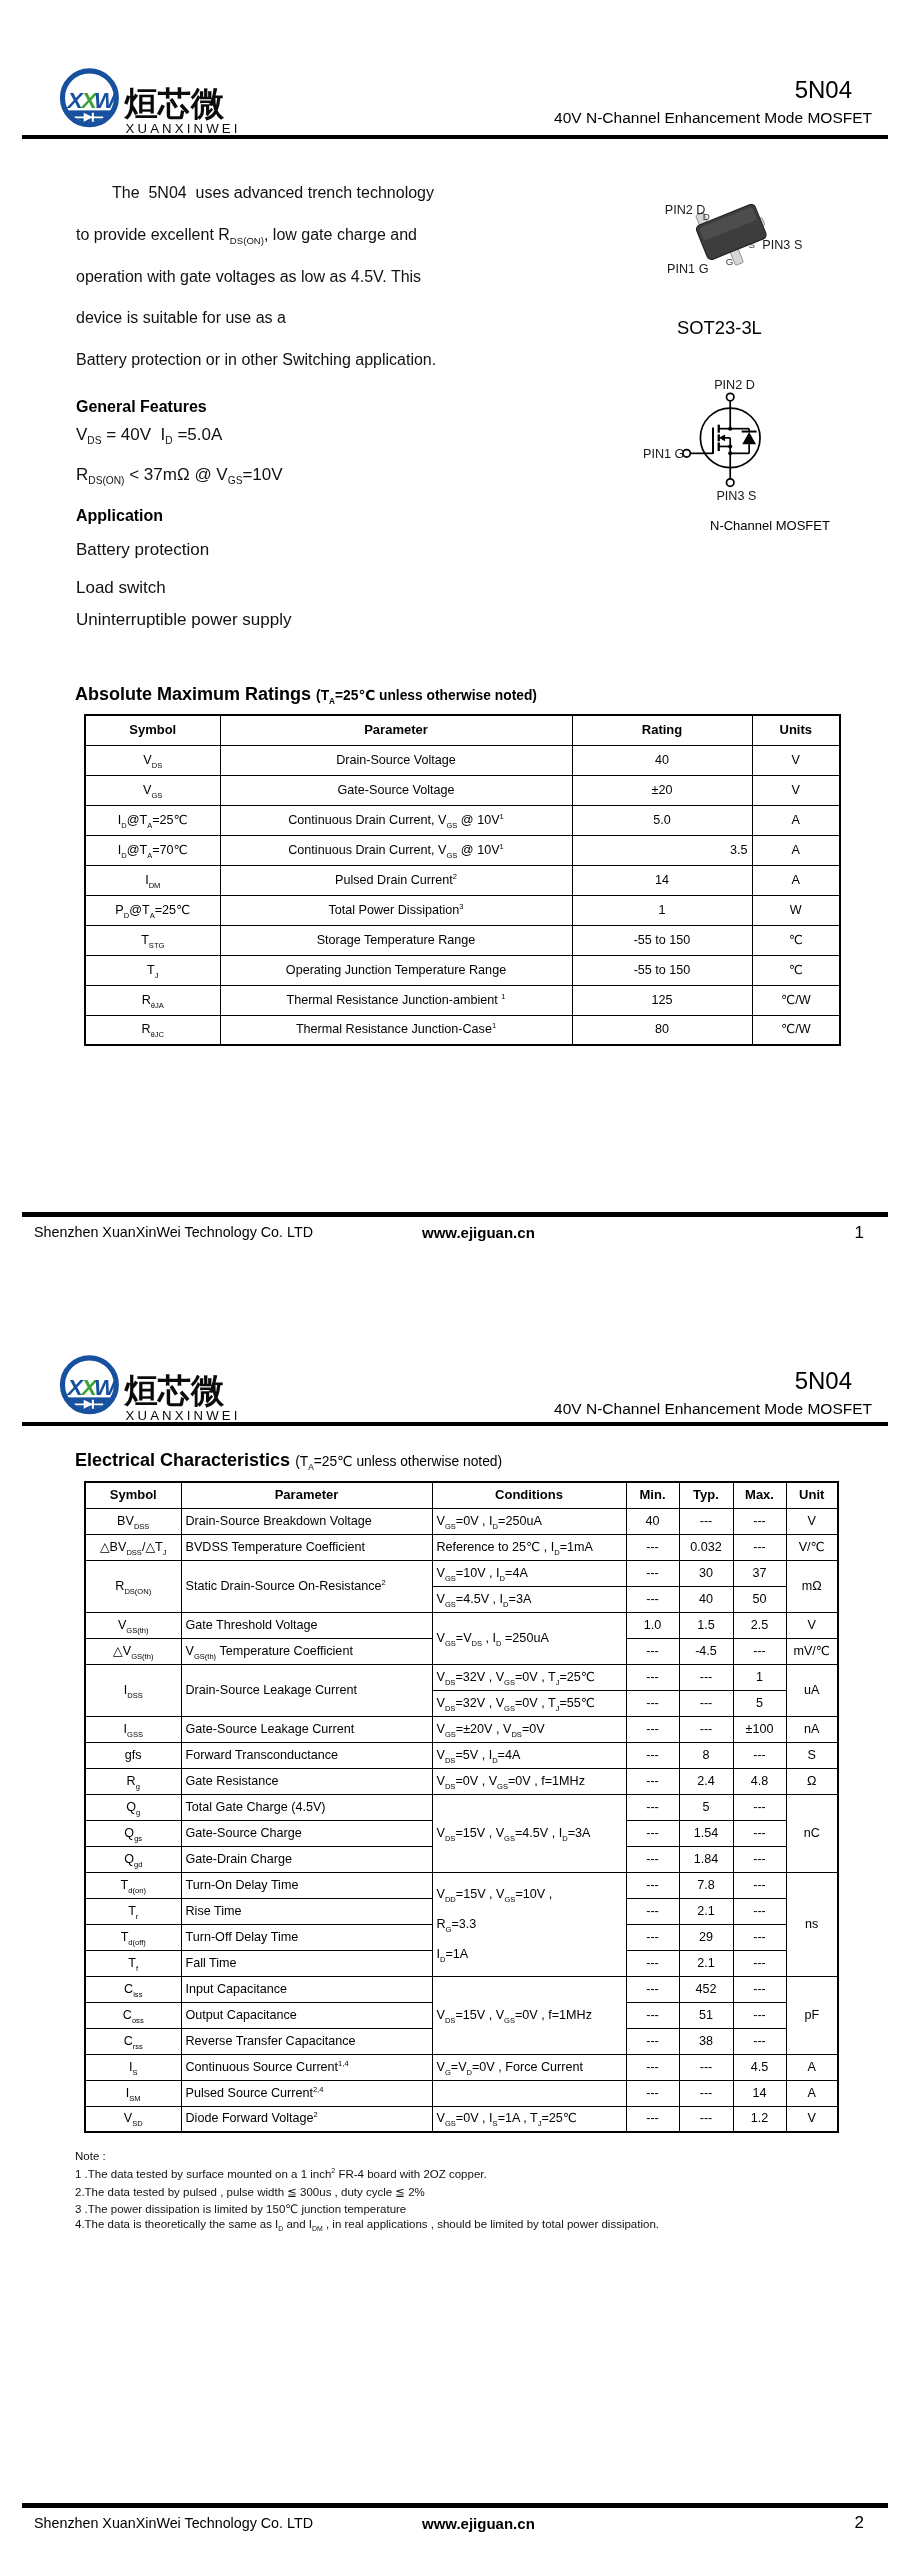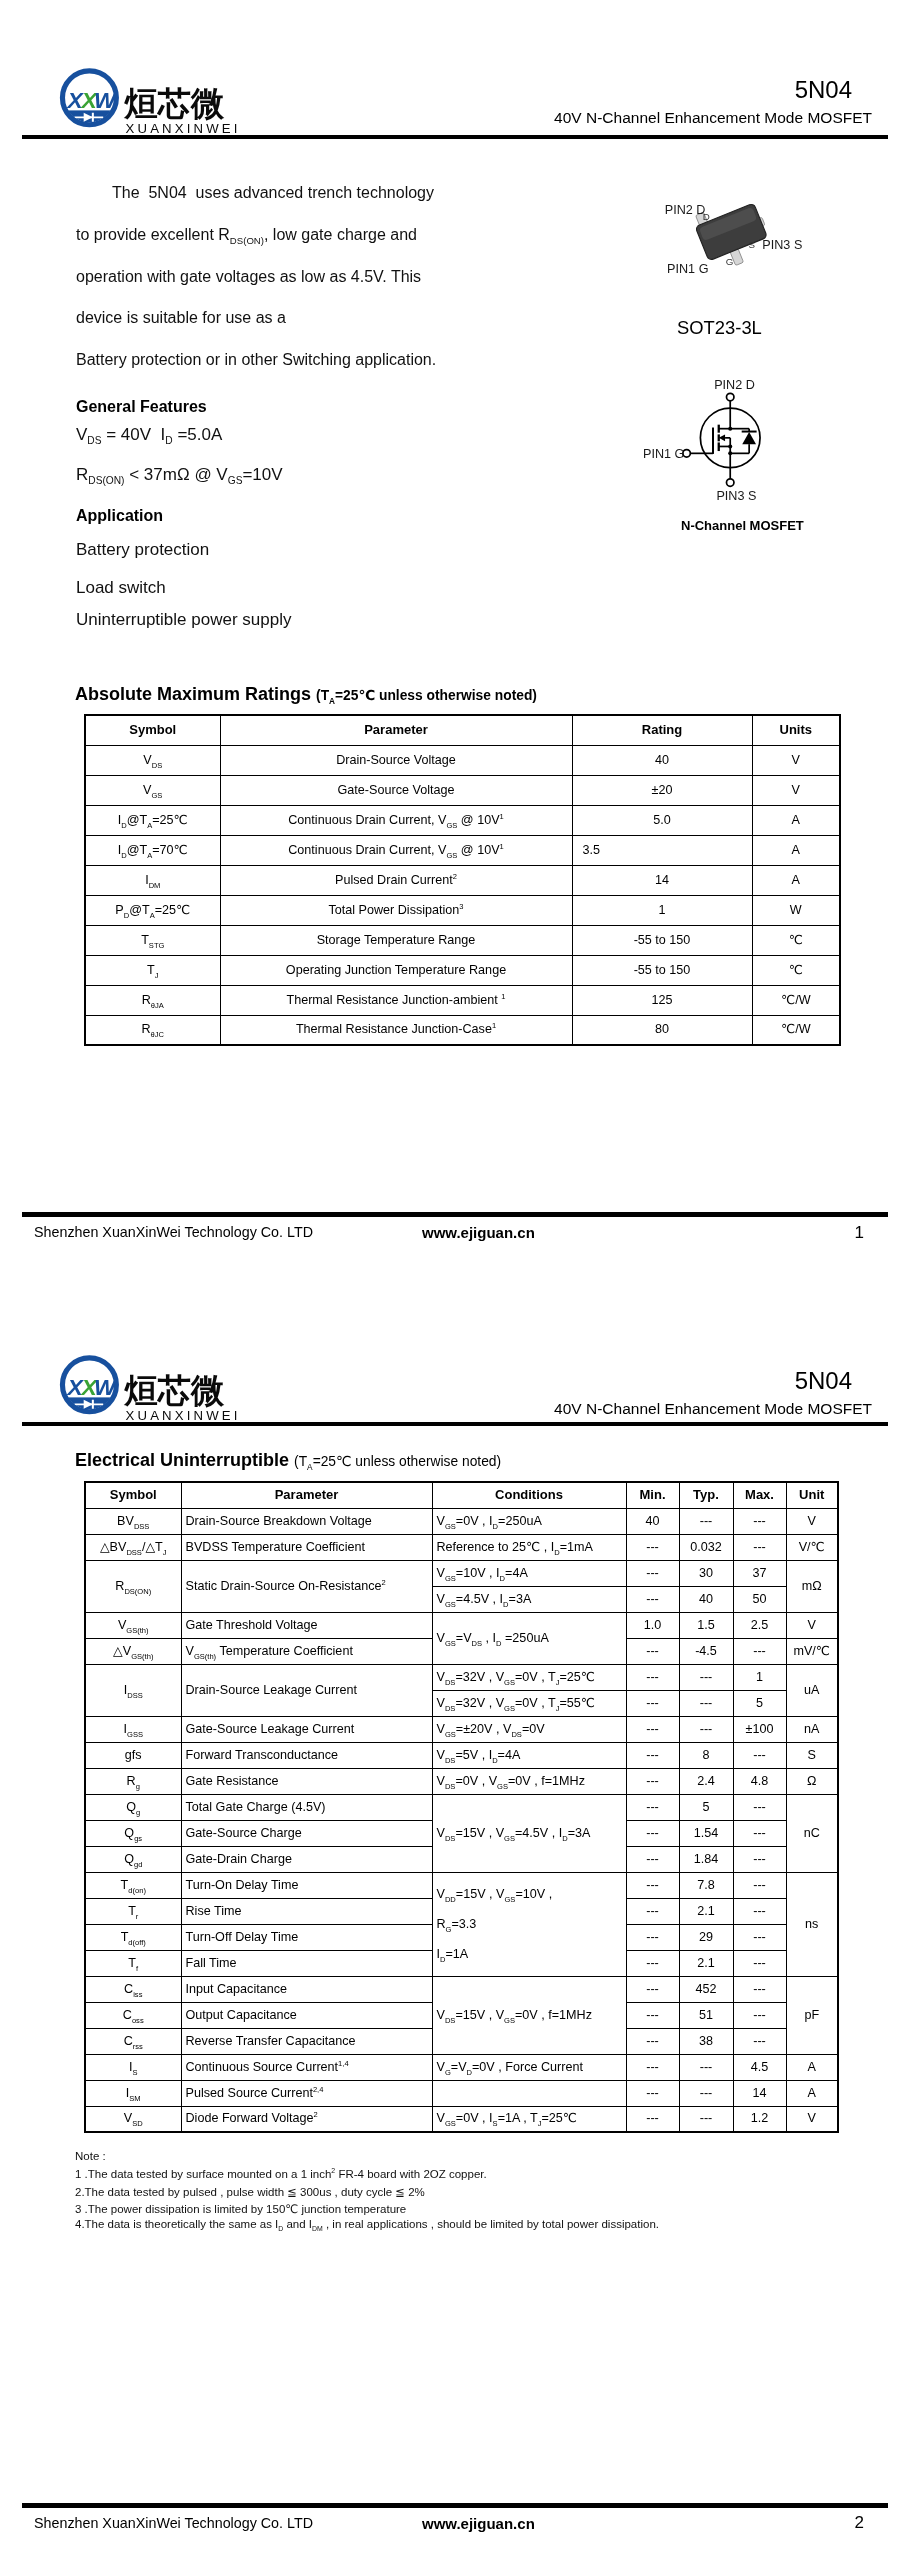--- a/index.html
+++ b/index.html
@@ -131,21 +131,21 @@
         <polygon points="132,113 143,107 143,119"></polygon>
         <polygon points="173,124 197,124 185,103"></polygon>
         <circle cx="152" cy="97" r="3.5"></circle>
         <circle cx="152" cy="128" r="3.5"></circle>
         <circle cx="152" cy="140" r="3.5"></circle>
       </g>
       <text x="124" y="28" font-size="22" fill="#1a1a1a">PIN2  D</text>
       <text x="0" y="148" font-size="22" fill="#1a1a1a">PIN1  G</text>
       <text x="128" y="222" font-size="22" fill="#1a1a1a">PIN3 S</text>
     </svg>
-    <div class="abs caption-med" style="left:681px;top:518px;font-weight:bold;">N-Channel MOSFET</div>
+    <div class="abs caption-med" style="left:710px;top:518px;">N-Channel MOSFET</div>
 
     <div class="abs section-title" style="left:75px;top:684px;">
       <span>Absolute Maximum Ratings</span>
       <span class="section-note-bold">(T<sub>A</sub>=25℃ unless otherwise noted)</span>
     </div>
     <div class="tbl-wrap" style="left:84px;top:714px;">
       <table id="amr-table" class="dtable">
         <colgroup>
             <col style="width:135px">
             <col style="width:352px">
@@ -175,21 +175,21 @@
             </tr>
             <tr>
               <td style="text-align: center;">I<sub>D</sub>@T<sub>A</sub>=25℃</td>
               <td style="text-align: center;">Continuous Drain Current, V<sub>GS</sub> @ 10V<sup>1</sup></td>
               <td style="text-align: center;">5.0</td>
               <td style="text-align: center;">A</td>
             </tr>
             <tr>
               <td style="text-align: center;">I<sub>D</sub>@T<sub>A</sub>=70℃</td>
               <td style="text-align: center;">Continuous Drain Current, V<sub>GS</sub> @ 10V<sup>1</sup></td>
-              <td style="text-align: left; padding-left: 10px;">3.5</td>
+              <td style="text-align: right; padding-left: 10px;">3.5</td>
               <td style="text-align: center;">A</td>
             </tr>
             <tr>
               <td style="text-align: center;">I<sub>DM</sub></td>
               <td style="text-align: center;">Pulsed Drain Current<sup>2</sup></td>
               <td style="text-align: center;">14</td>
               <td style="text-align: center;">A</td>
             </tr>
             <tr>
               <td style="text-align: center;">P<sub>D</sub>@T<sub>A</sub>=25℃</td>
@@ -253,21 +253,21 @@
       </g>
       <text x="121" y="92" font-size="58" font-weight="bold" fill="#0a0a0a">烜芯微</text>
       <text x="123" y="123" font-size="23" letter-spacing="5.5" fill="#0a0a0a">XUANXINWEI</text>
     </svg>
 
     <div class="abs product-title" style="left:631px;top:1369px;width:221px;">5N04</div>
     <div class="abs product-subtitle" style="left:516px;top:1401px;width:356px;">40V  N-Channel Enhancement Mode MOSFET</div>
     <div class="rule" style="top:1422px;"></div>
 
     <div class="abs section-title" style="left:75px;top:1450px;">
-      <span>Electrical Uninterruptible</span>
+      <span>Electrical Characteristics</span>
       <span class="section-note">(T<sub>A</sub>=25℃ unless otherwise noted)</span>
     </div>
     <div class="tbl-wrap" style="left:84px;top:1481px;">
       <table id="ec-table" class="dtable">
         <colgroup>
           <col style="width:96px">
             <col style="width:251px">
             <col style="width:194px">
           <col style="width:53px">
             <col style="width:54px">

